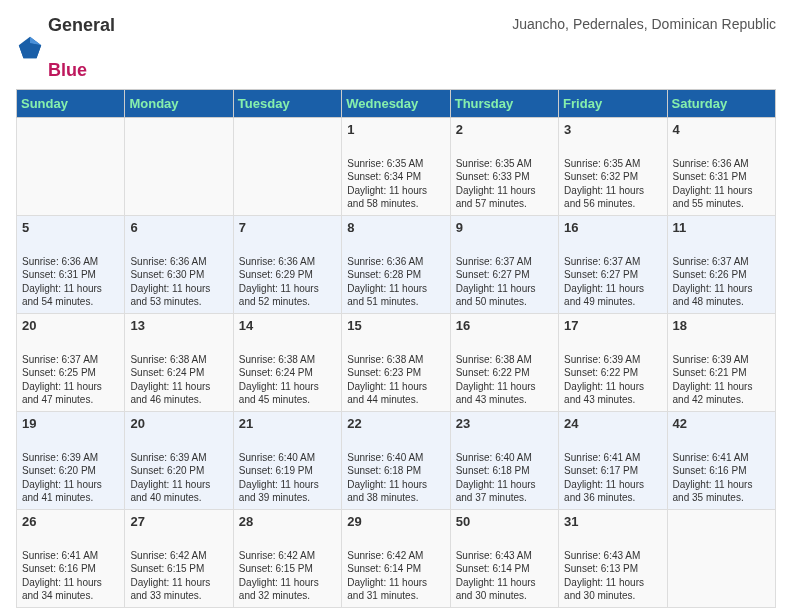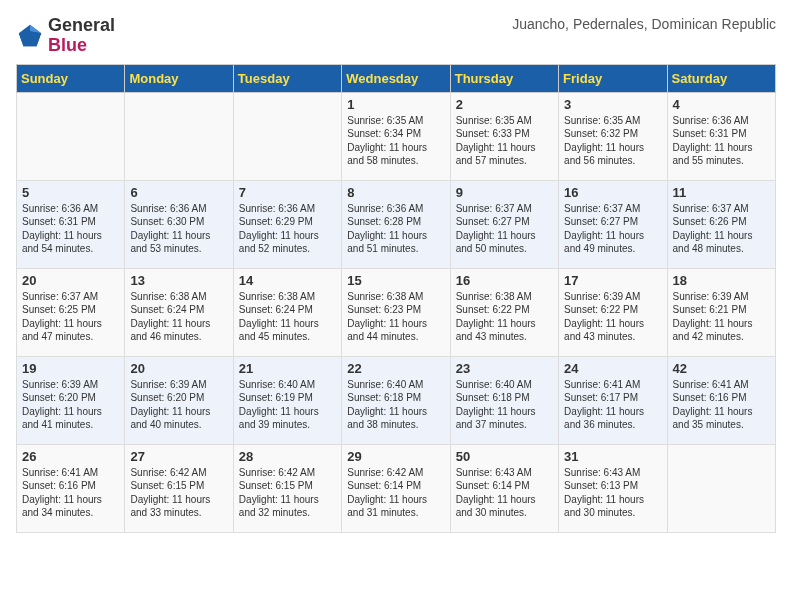--- a/index.html
+++ b/index.html
@@ -18,20 +18,21 @@
     }
     .logo {
       display: flex;
       align-items: center;
       gap: 4px;
     }
     .logo-text {
       display: flex;
       flex-direction: column;
       line-height: 1.1;
+      gap: 25px;
     }
     .logo-general {
       font-size: 18px;
       font-weight: bold;
       color: #333;
     }
     .logo-blue {
       font-size: 18px;
       font-weight: bold;
       color: #be185d;
@@ -52,21 +53,21 @@
       font-size: 14px;
       color: #555;
     }
     table {
       width: 100%;
       border-collapse: collapse;
       table-layout: fixed;
     }
     thead tr {
       background-color: #1a5fa8;
-      color: #fde047;
+      color: #86efac;
     }
     thead th {
       padding: 6px 4px;
       font-size: 13px;
       font-weight: bold;
       text-align: left;
       border: 1px solid #ccc;
     }
     tbody td {
       vertical-align: top;
@@ -85,20 +86,21 @@
     .day-num {
       font-weight: bold;
       font-size: 13px;
       display: block;
       margin-bottom: 2px;
     }
     .cell-info {
       font-size: 10px;
       line-height: 1.35;
       color: #333;
+      margin-top: 20px;
     }
   </style>
 </head>
 <body>
 
 <div class="header">
   <div class="logo">
     <svg class="logo-icon" viewBox="0 0 30 30">
       <polygon points="15,3 27,12 22,26 8,26 3,12" fill="#1a5fa8"></polygon>
       <polygon points="15,3 27,12 15,10" fill="#4a90d9"></polygon>

